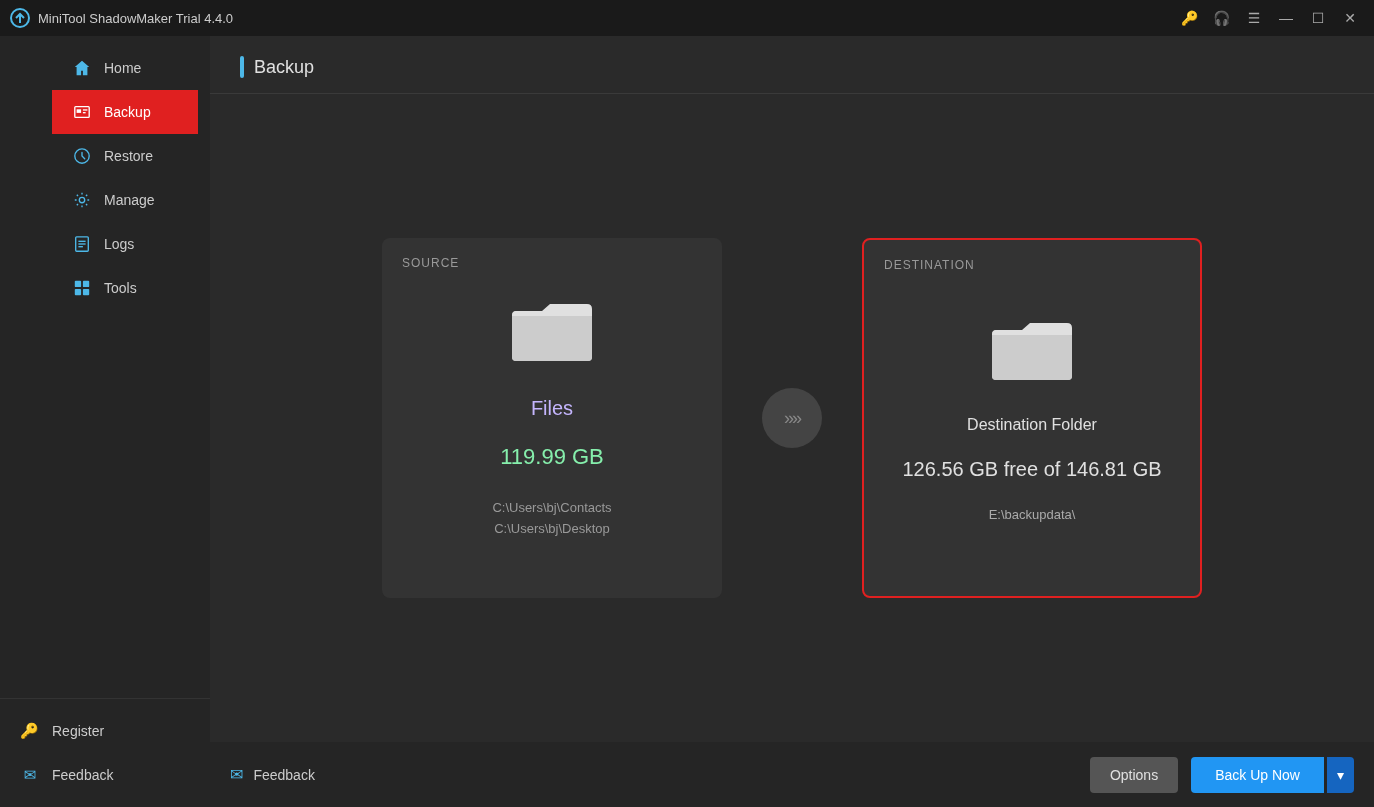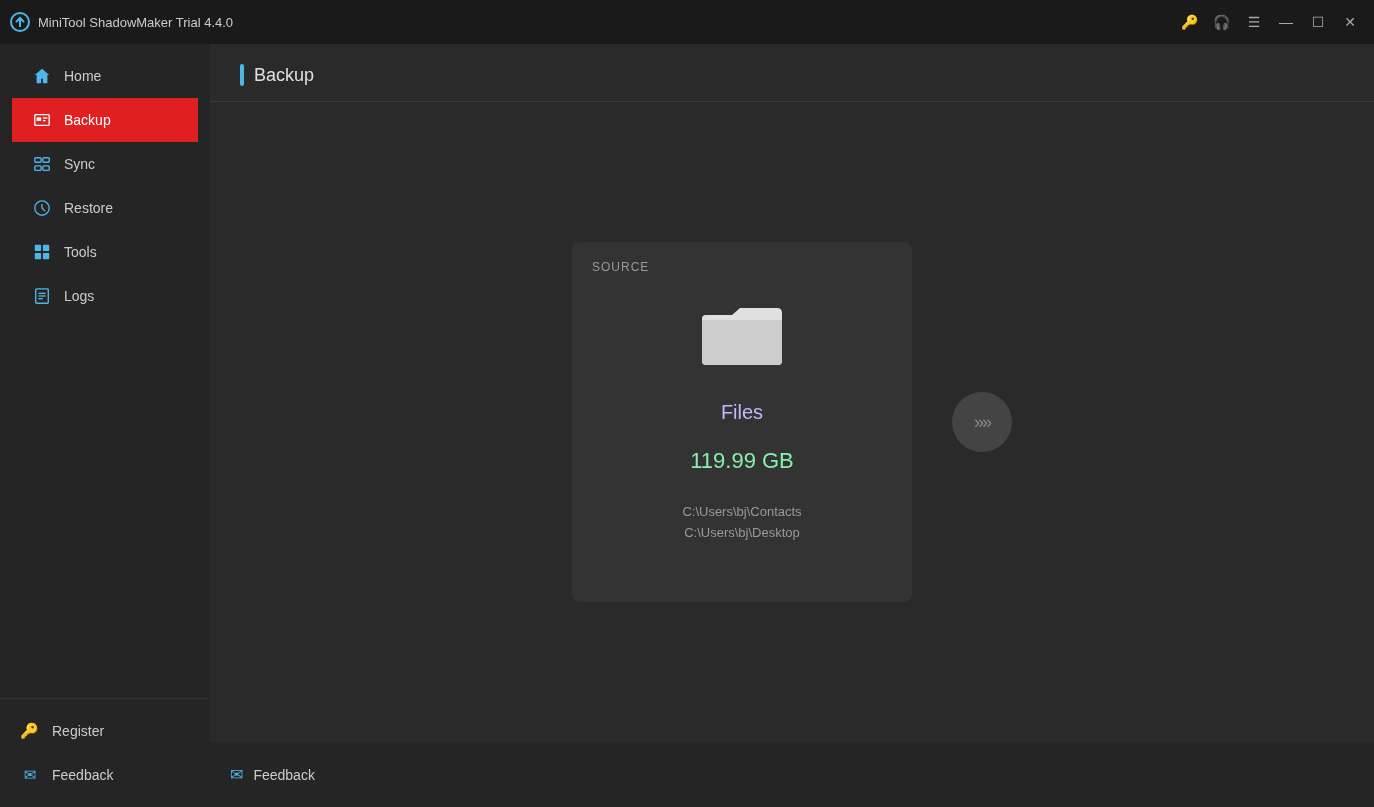--- a/index.html
+++ b/index.html
@@ -9,21 +9,21 @@
       background: #1a1a1a;
       font-family: 'Segoe UI', Arial, sans-serif;
       color: #e0e0e0;
       overflow: hidden;
       display: flex;
       flex-direction: column;
     }
 
     
     .titlebar {
-      height: 44px;
+      height: 36px;
       background: #1a1a1a;
       display: flex;
       align-items: center;
       padding: 0 10px;
       flex-shrink: 0;
     }
     .titlebar-logo {
       width: 20px;
       height: 20px;
       margin-right: 8px;
@@ -61,20 +61,21 @@
     .sidebar {
       width: 210px;
       background: #252525;
       display: flex;
       flex-direction: column;
       flex-shrink: 0;
     }
     .nav-items {
       flex: 1;
       padding: 10px 12px;
+      margin-left: 40px;
     }
     .nav-item {
       display: flex;
       align-items: center;
       padding: 12px 20px;
       cursor: pointer;
       font-size: 14px;
       color: #cccccc;
       gap: 12px;
     }
@@ -333,65 +334,63 @@
           <svg width="18" height="18" viewBox="0 0 20 20" fill="white">
             <rect x="2" y="4" width="16" height="12" rx="1" fill="none" stroke="white" stroke-width="1.5"></rect>
             <rect x="4" y="7" width="5" height="4" fill="white"></rect>
             <rect x="11" y="7" width="5" height="1.5" fill="white"></rect>
             <rect x="11" y="10" width="3" height="1.5" fill="white"></rect>
           </svg>
         </span>
         <span>Backup</span>
       </div>
 
-      <div class="nav-item">
-        <span class="nav-icon">
-          <svg width="18" height="18" viewBox="0 0 20 20" fill="none" stroke="#4db8e8" stroke-width="1.5">
-            <rect x="2" y="3" width="7" height="5" rx="1"></rect>
-            <rect x="11" y="3" width="7" height="5" rx="1"></rect>
-            <rect x="2" y="12" width="7" height="5" rx="1"></rect>
-            <rect x="11" y="12" width="7" height="5" rx="1"></rect>
-          </svg>
-        </span>
-        <span>Sync</span>
-      </div>
 
       <div class="nav-item">
         <span class="nav-icon">
           <svg width="18" height="18" viewBox="0 0 20 20" fill="none" stroke="#4db8e8" stroke-width="1.5">
             <circle cx="10" cy="10" r="8"></circle>
             <path d="M10 6v4l3 3" stroke="#4db8e8" stroke-width="1.5" stroke-linecap="round"></path>
           </svg>
         </span>
         <span>Restore</span>
       </div>
 
+      <div class="nav-item">
+        <span class="nav-icon">
+          <svg width="18" height="18" viewBox="0 0 20 20" fill="none" stroke="#4db8e8" stroke-width="1.5">
+            <circle cx="10" cy="10" r="3"></circle>
+            <path d="M10 2v2M10 16v2M2 10h2M16 10h2M4.2 4.2l1.4 1.4M14.4 14.4l1.4 1.4M4.2 15.8l1.4-1.4M14.4 5.6l1.4-1.4"></path>
+          </svg>
+        </span>
+        <span>Manage</span>
+      </div>
+
+      <div class="nav-item">
+        <span class="nav-icon">
+          <svg width="18" height="18" viewBox="0 0 20 20" fill="none" stroke="#4db8e8" stroke-width="1.5">
+            <rect x="3" y="2" width="14" height="16" rx="1"></rect>
+            <line x1="6" y1="7" x2="14" y2="7"></line>
+            <line x1="6" y1="10" x2="14" y2="10"></line>
+            <line x1="6" y1="13" x2="11" y2="13"></line>
+          </svg>
+        </span>
+        <span>Logs</span>
+      </div>
 
       <div class="nav-item">
         <span class="nav-icon">
           <svg width="18" height="18" viewBox="0 0 20 20" fill="none">
             <rect x="2" y="2" width="7" height="7" rx="1" fill="#4db8e8"></rect>
             <rect x="11" y="2" width="7" height="7" rx="1" fill="#4db8e8"></rect>
             <rect x="2" y="11" width="7" height="7" rx="1" fill="#4db8e8"></rect>
             <rect x="11" y="11" width="7" height="7" rx="1" fill="#4db8e8"></rect>
           </svg>
         </span>
         <span>Tools</span>
-      </div>
-
-      <div class="nav-item">
-        <span class="nav-icon">
-          <svg width="18" height="18" viewBox="0 0 20 20" fill="none" stroke="#4db8e8" stroke-width="1.5">
-            <rect x="3" y="2" width="14" height="16" rx="1"></rect>
-            <line x1="6" y1="7" x2="14" y2="7"></line>
-            <line x1="6" y1="10" x2="14" y2="10"></line>
-            <line x1="6" y1="13" x2="11" y2="13"></line>
-          </svg>
-        </span>
-        <span>Logs</span>
       </div>
 
     </div>
 
     <div class="sidebar-bottom">
       <div class="sidebar-bottom-item">
         <span class="nav-icon" style="color:#e8b84d; font-size:15px;">🔑</span>
         <span>Register</span>
       </div>
       <div class="sidebar-bottom-item">
@@ -424,24 +423,42 @@
         <div class="card-paths">
           <div>C:\Users\bj\Contacts</div>
           <div>C:\Users\bj\Desktop</div>
         </div>
       </div>
 
       <div class="arrow-container">
         <span class="arrow-text">»»</span>
       </div>
 
+      <div class="card destination">
+        <span class="card-label">DESTINATION</span>
+
+        <svg class="folder-icon" viewBox="0 0 80 65">
+          <rect x="0" y="15" width="80" height="50" rx="4" fill="#cccccc"></rect>
+          <path d="M0 20 Q0 15 5 15 L30 15 L38 8 L75 8 Q80 8 80 13 L80 20 Z" fill="#e0e0e0"></path>
+          <rect x="0" y="20" width="80" height="45" rx="4" fill="#cccccc"></rect>
+        </svg>
+
+        <span class="card-dest-name">Destination Folder</span>
+        <span class="card-dest-size">126.56 GB free of 146.81 GB</span>
+        <span class="card-dest-path">E:\backupdata\</span>
+      </div>
 
     </div>
 
     <div class="footer">
       <div class="footer-left">
         <span class="feedback-icon">✉</span>
         <span class="feedback-label">Feedback</span>
       </div>
+      <div class="footer-right">
+        <button class="btn-options">Options</button>
+        <button class="btn-backup">Back Up Now</button>
+        <button class="btn-backup-arrow">▾</button>
+      </div>
     </div>
 
   </div>
 </div>
 
 </body></html>

